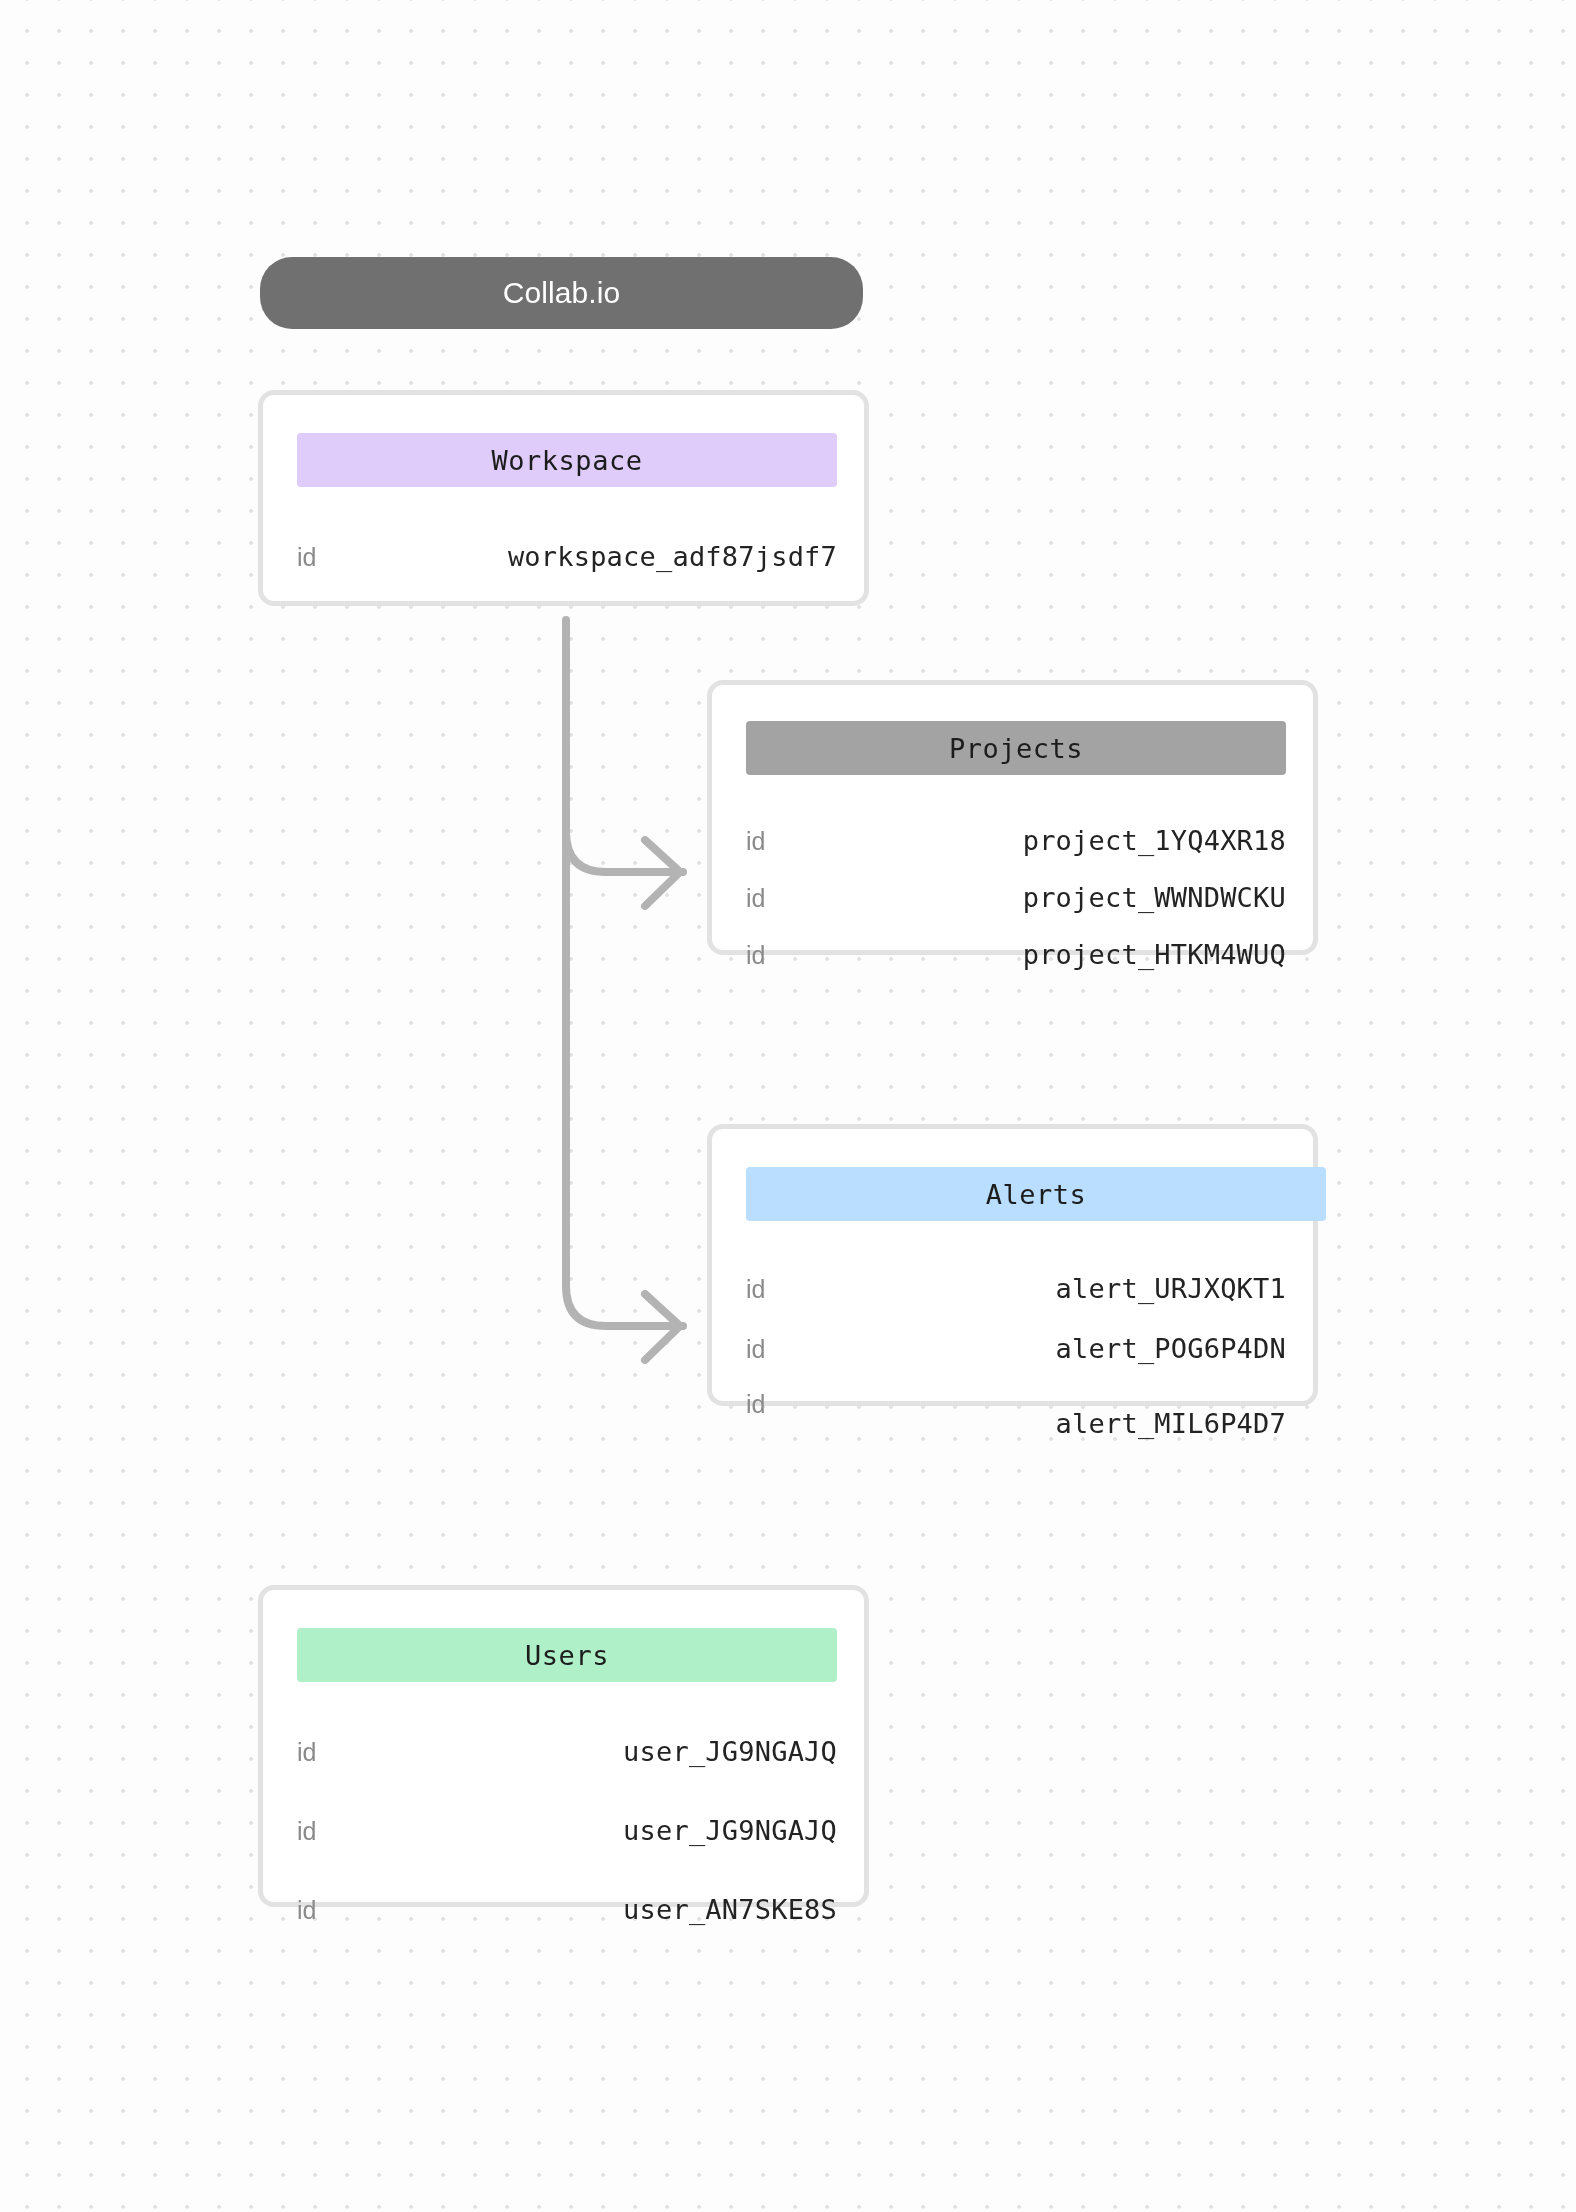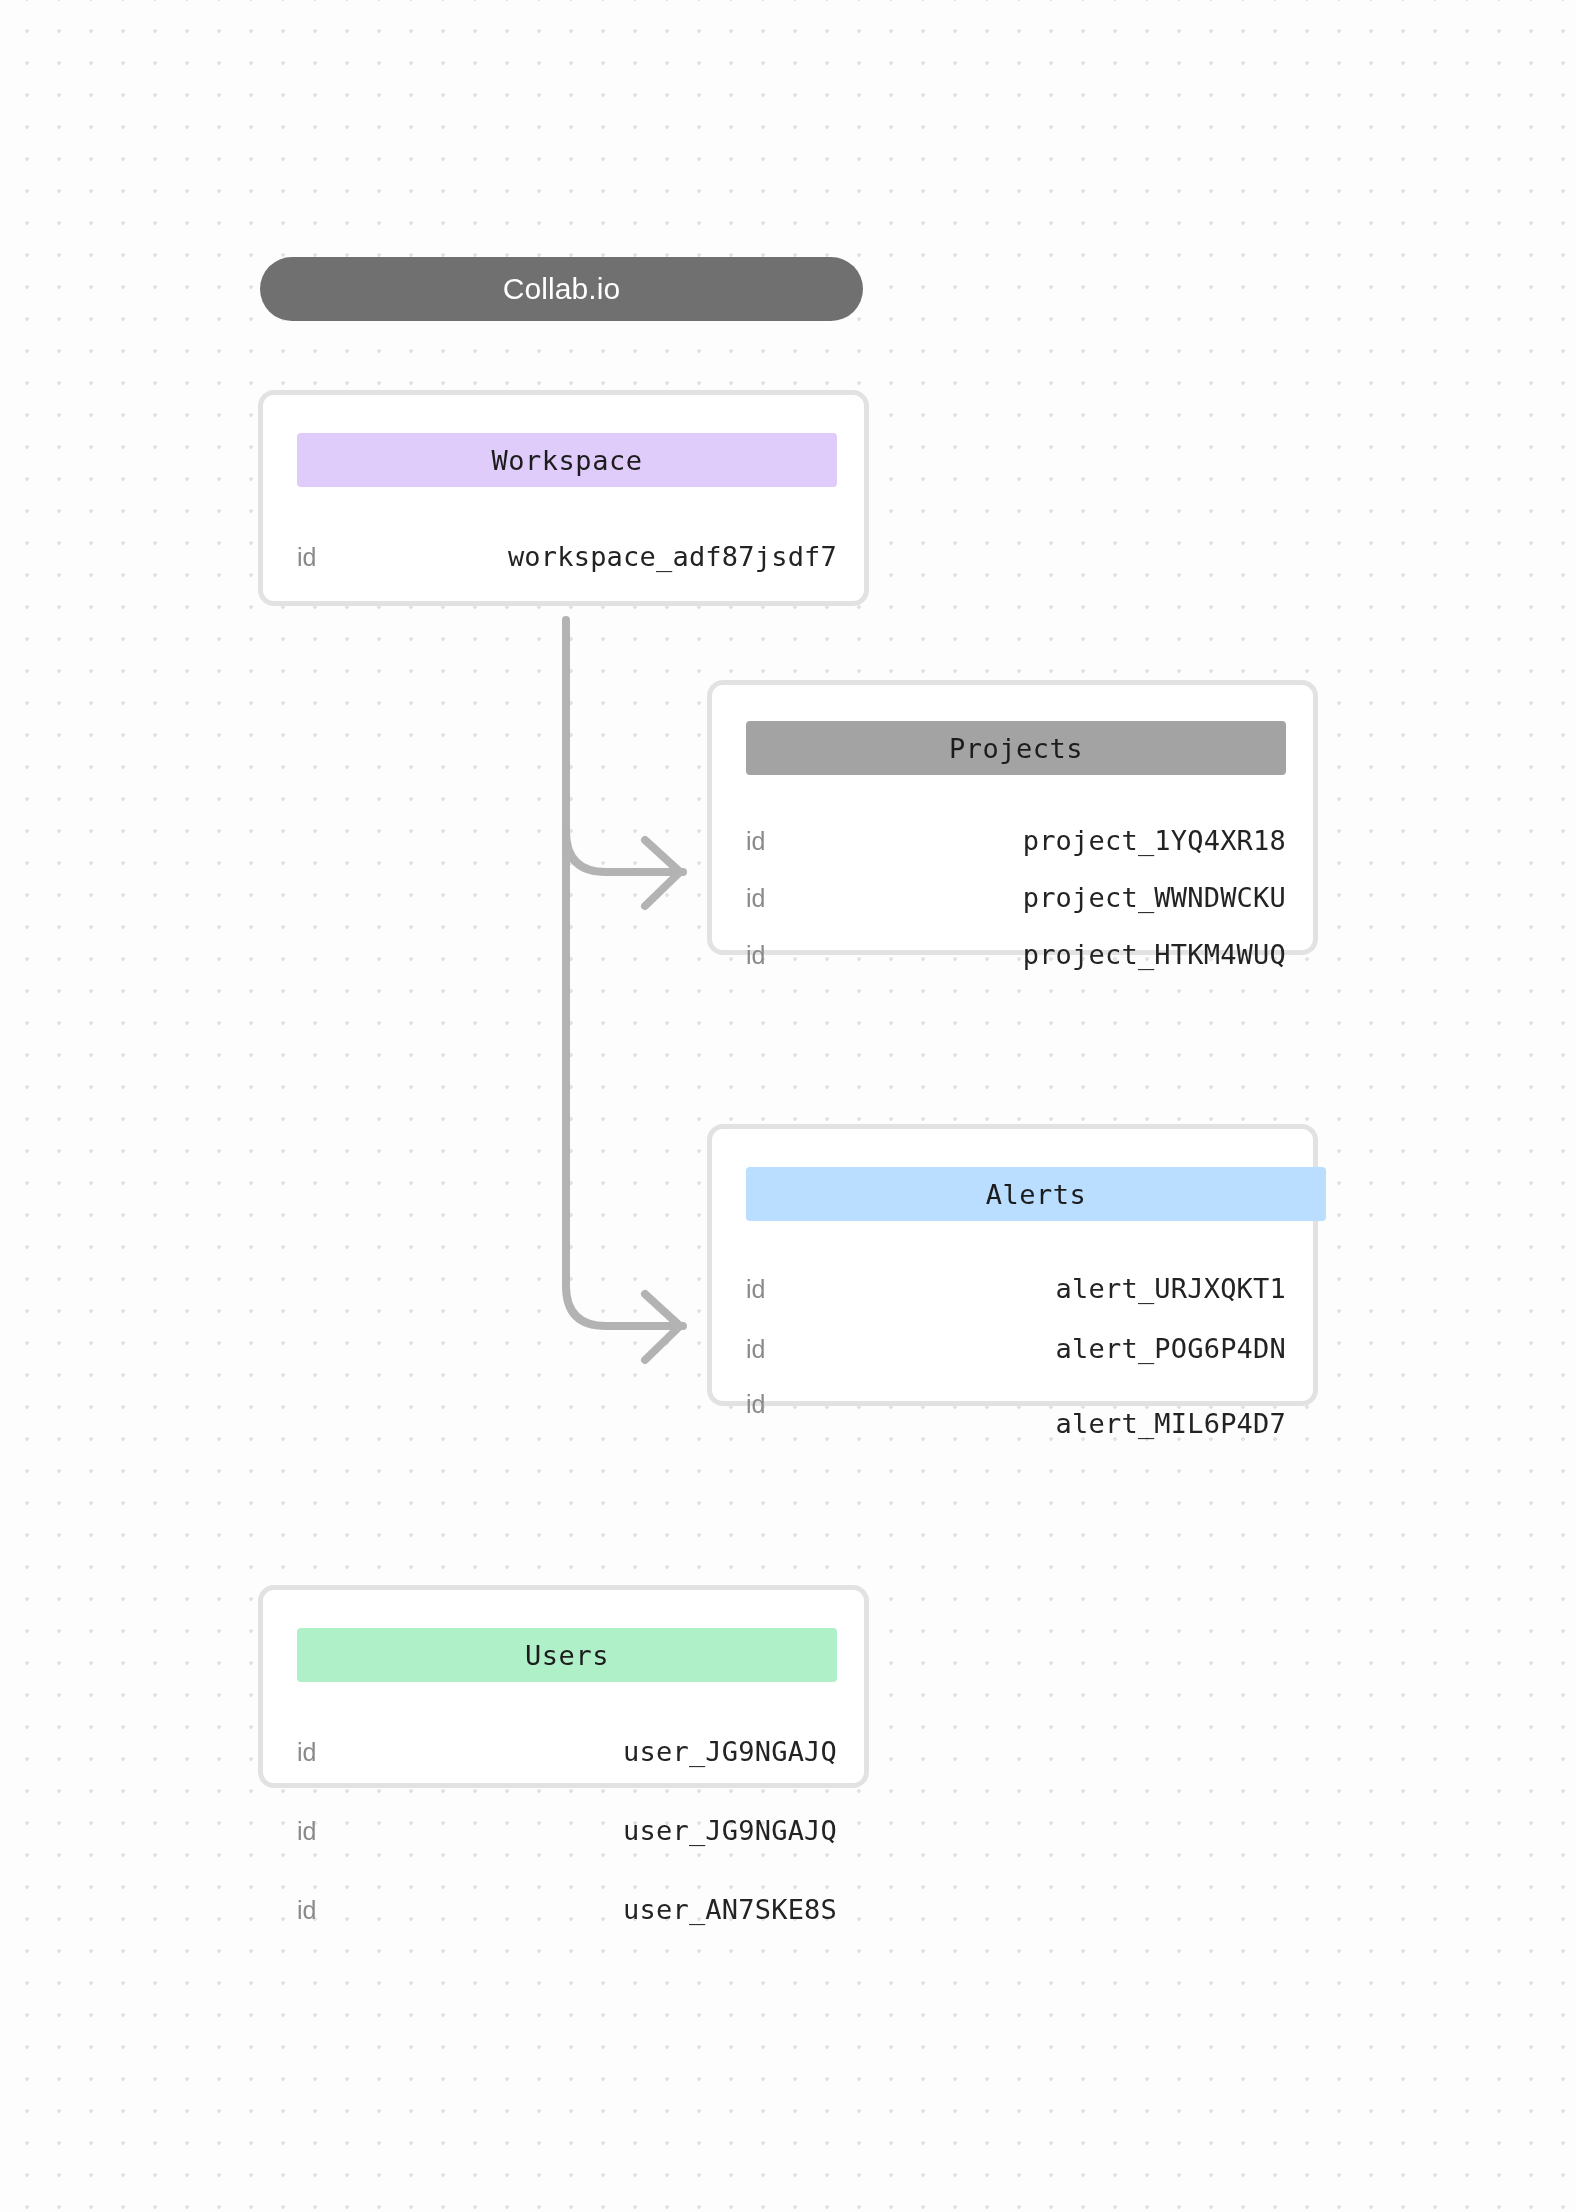--- a/index.html
+++ b/index.html
@@ -23,21 +23,21 @@
     position: absolute;
     inset: 0;
   }
 
   
   .title-pill {
     position: absolute;
     left: 260px;
     top: 257px;
     width: 603px;
-    height: 64px;
+    height: 72px;
     background: #707070;
     border-radius: 32px;
     display: flex;
     align-items: center;
     justify-content: center;
   }
   .title-pill-label {
     color: #ffffff;
     font-size: 30px;
     font-family: "Liberation Sans", sans-serif;
@@ -100,21 +100,21 @@
   #card-projects .row.r2 { top: 226px; }
 
   #card-alerts   { left: 707px;  top: 1124px; width: 611px;  height: 282px; }
   #card-alerts .card-header { left: 34px; top: 38px; width: 580px; background: #b9deff; }
   #card-alerts .row { left: 34px; width: 540px; }
   #card-alerts .row.r0 { top: 116px; }
   #card-alerts .row.r1 { top: 176px; }
   #card-alerts .row.r2 { top: 231px; }
   #card-alerts .row.r2 .row-val { position: relative; top: 20px; text-align: center; }
 
-  #card-users    { left: 258px;  top: 1585px; width: 611px;  height: 203px; }
+  #card-users    { left: 258px;  top: 1585px; width: 611px;  height: 322px; }
   #card-users .card-header { left: 34px; top: 38px; width: 540px; background: #b0f0c8; }
   #card-users .row { left: 34px; width: 540px; }
   #card-users .row.r0 { top: 118px; }
   #card-users .row.r1 { top: 197px; }
   #card-users .row.r2 { top: 276px; }
 
   
   .connectors {
     position: absolute;
     left: 0;

